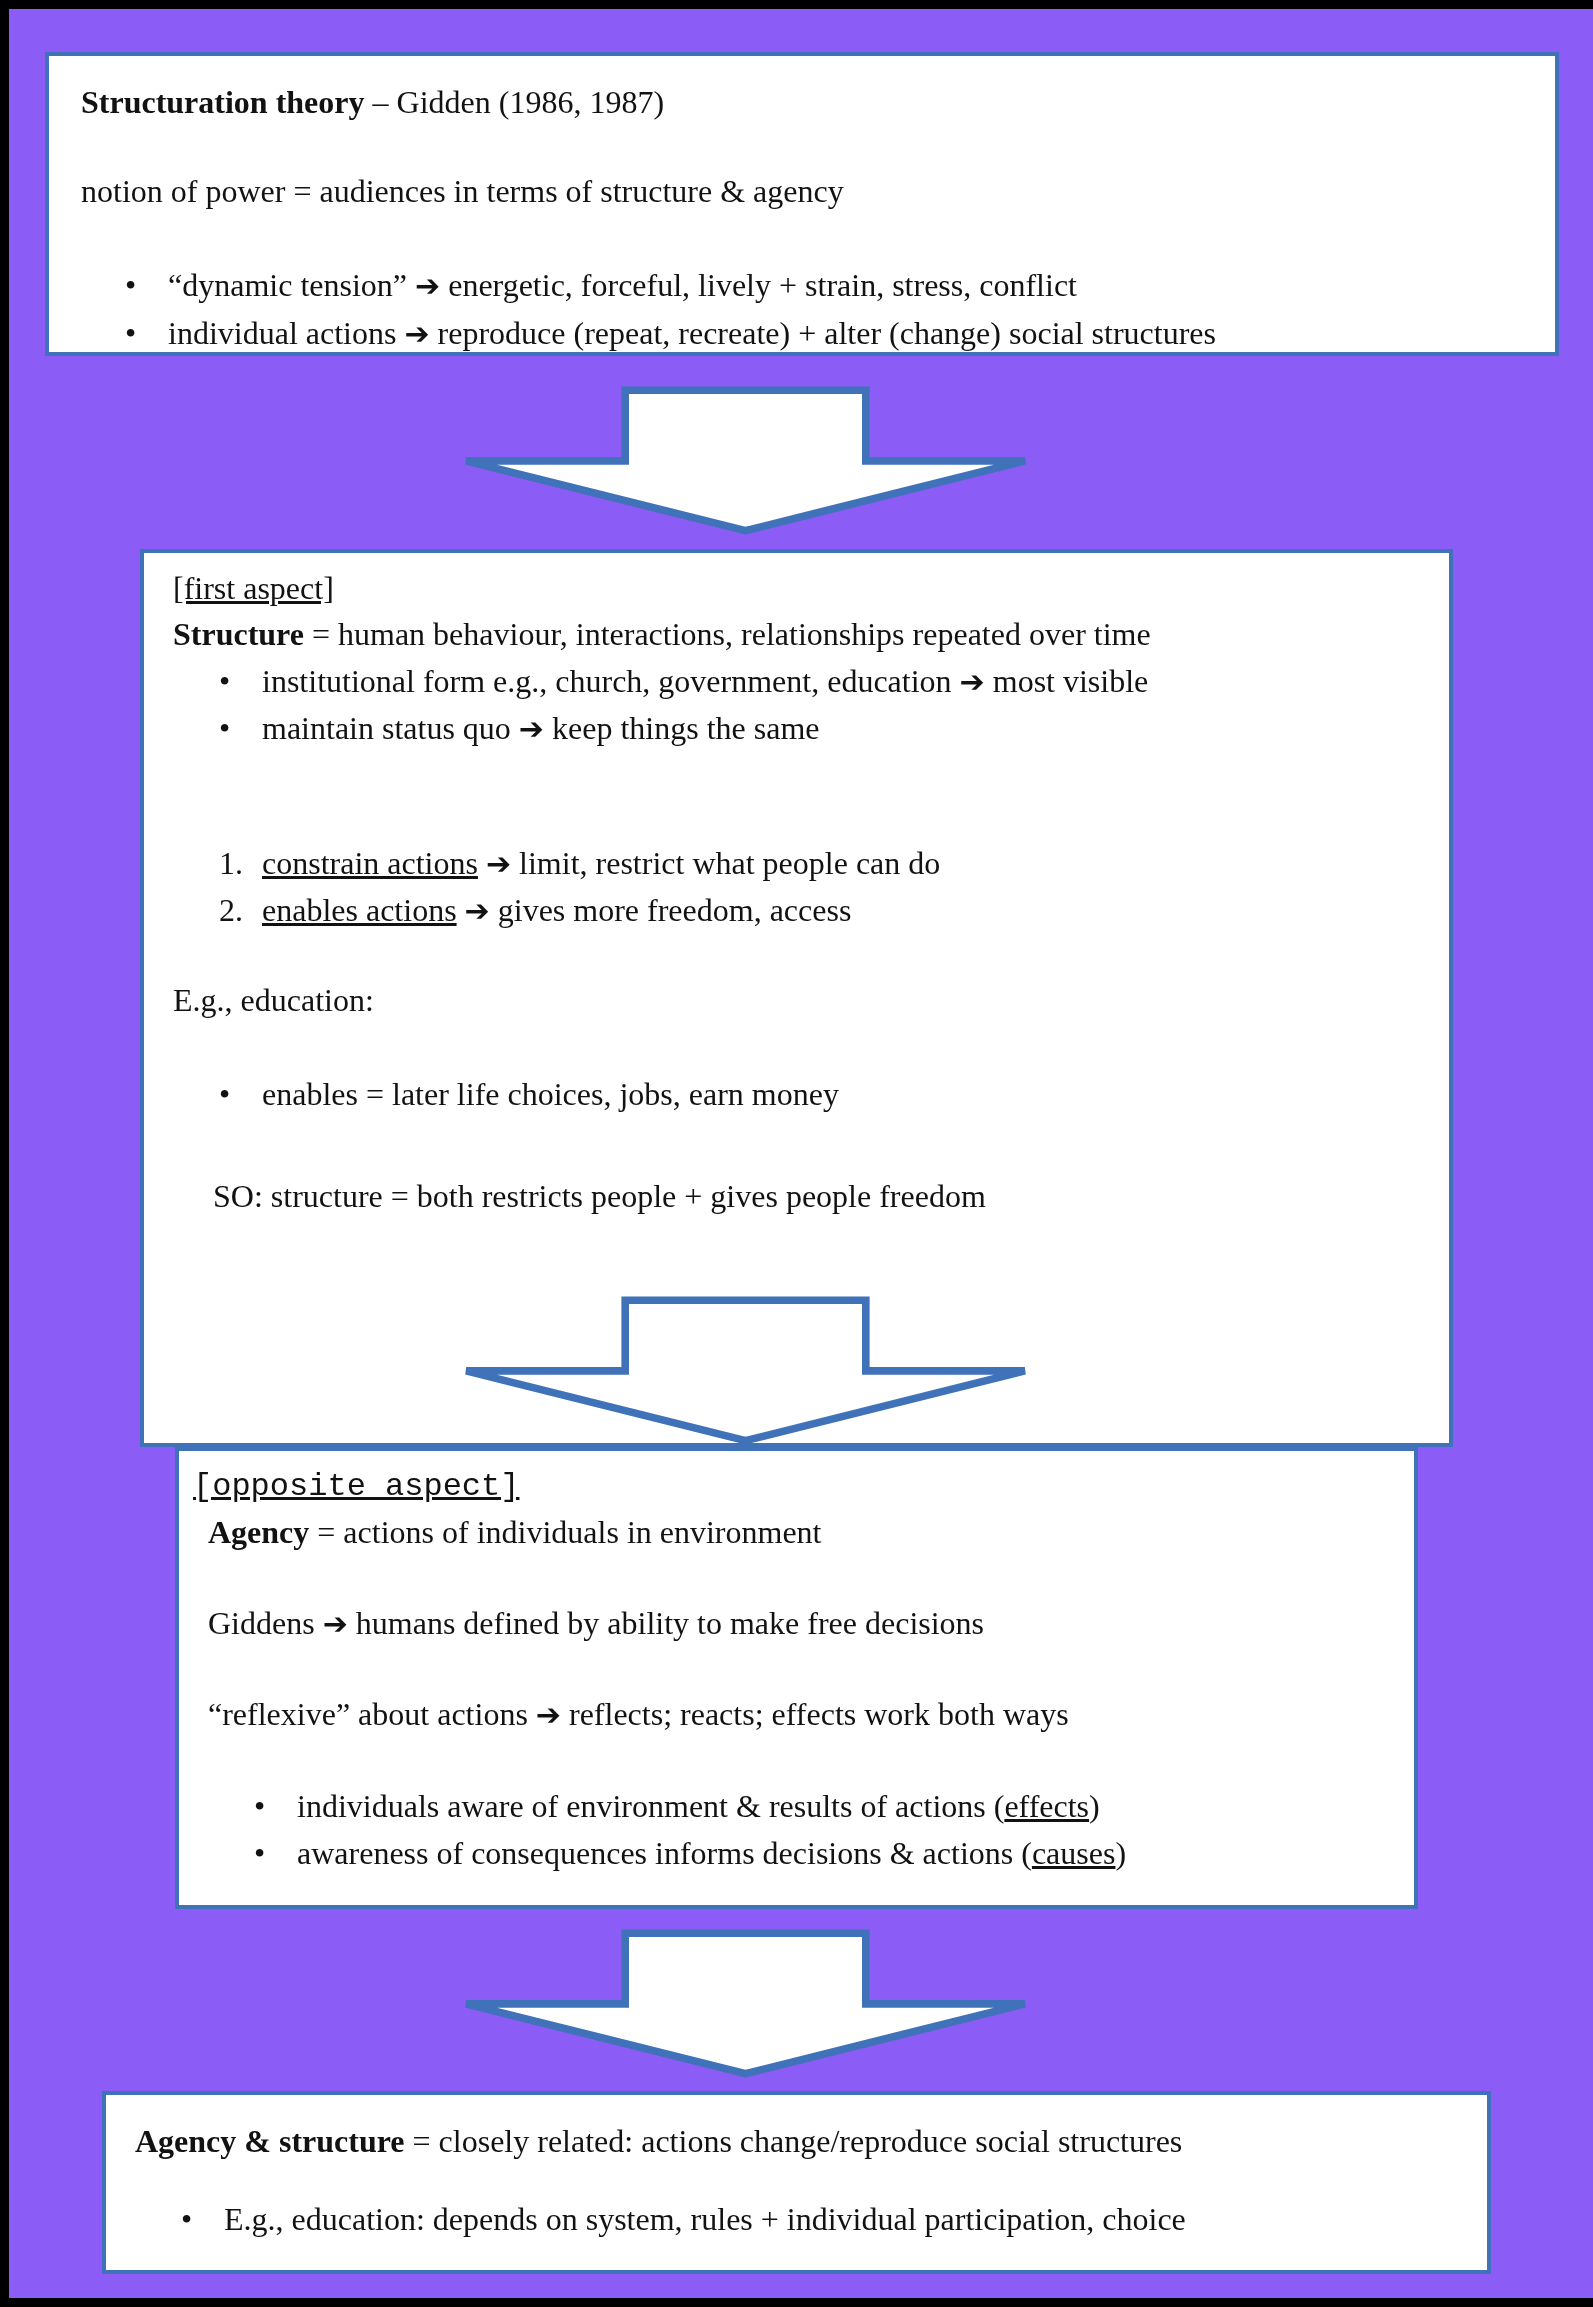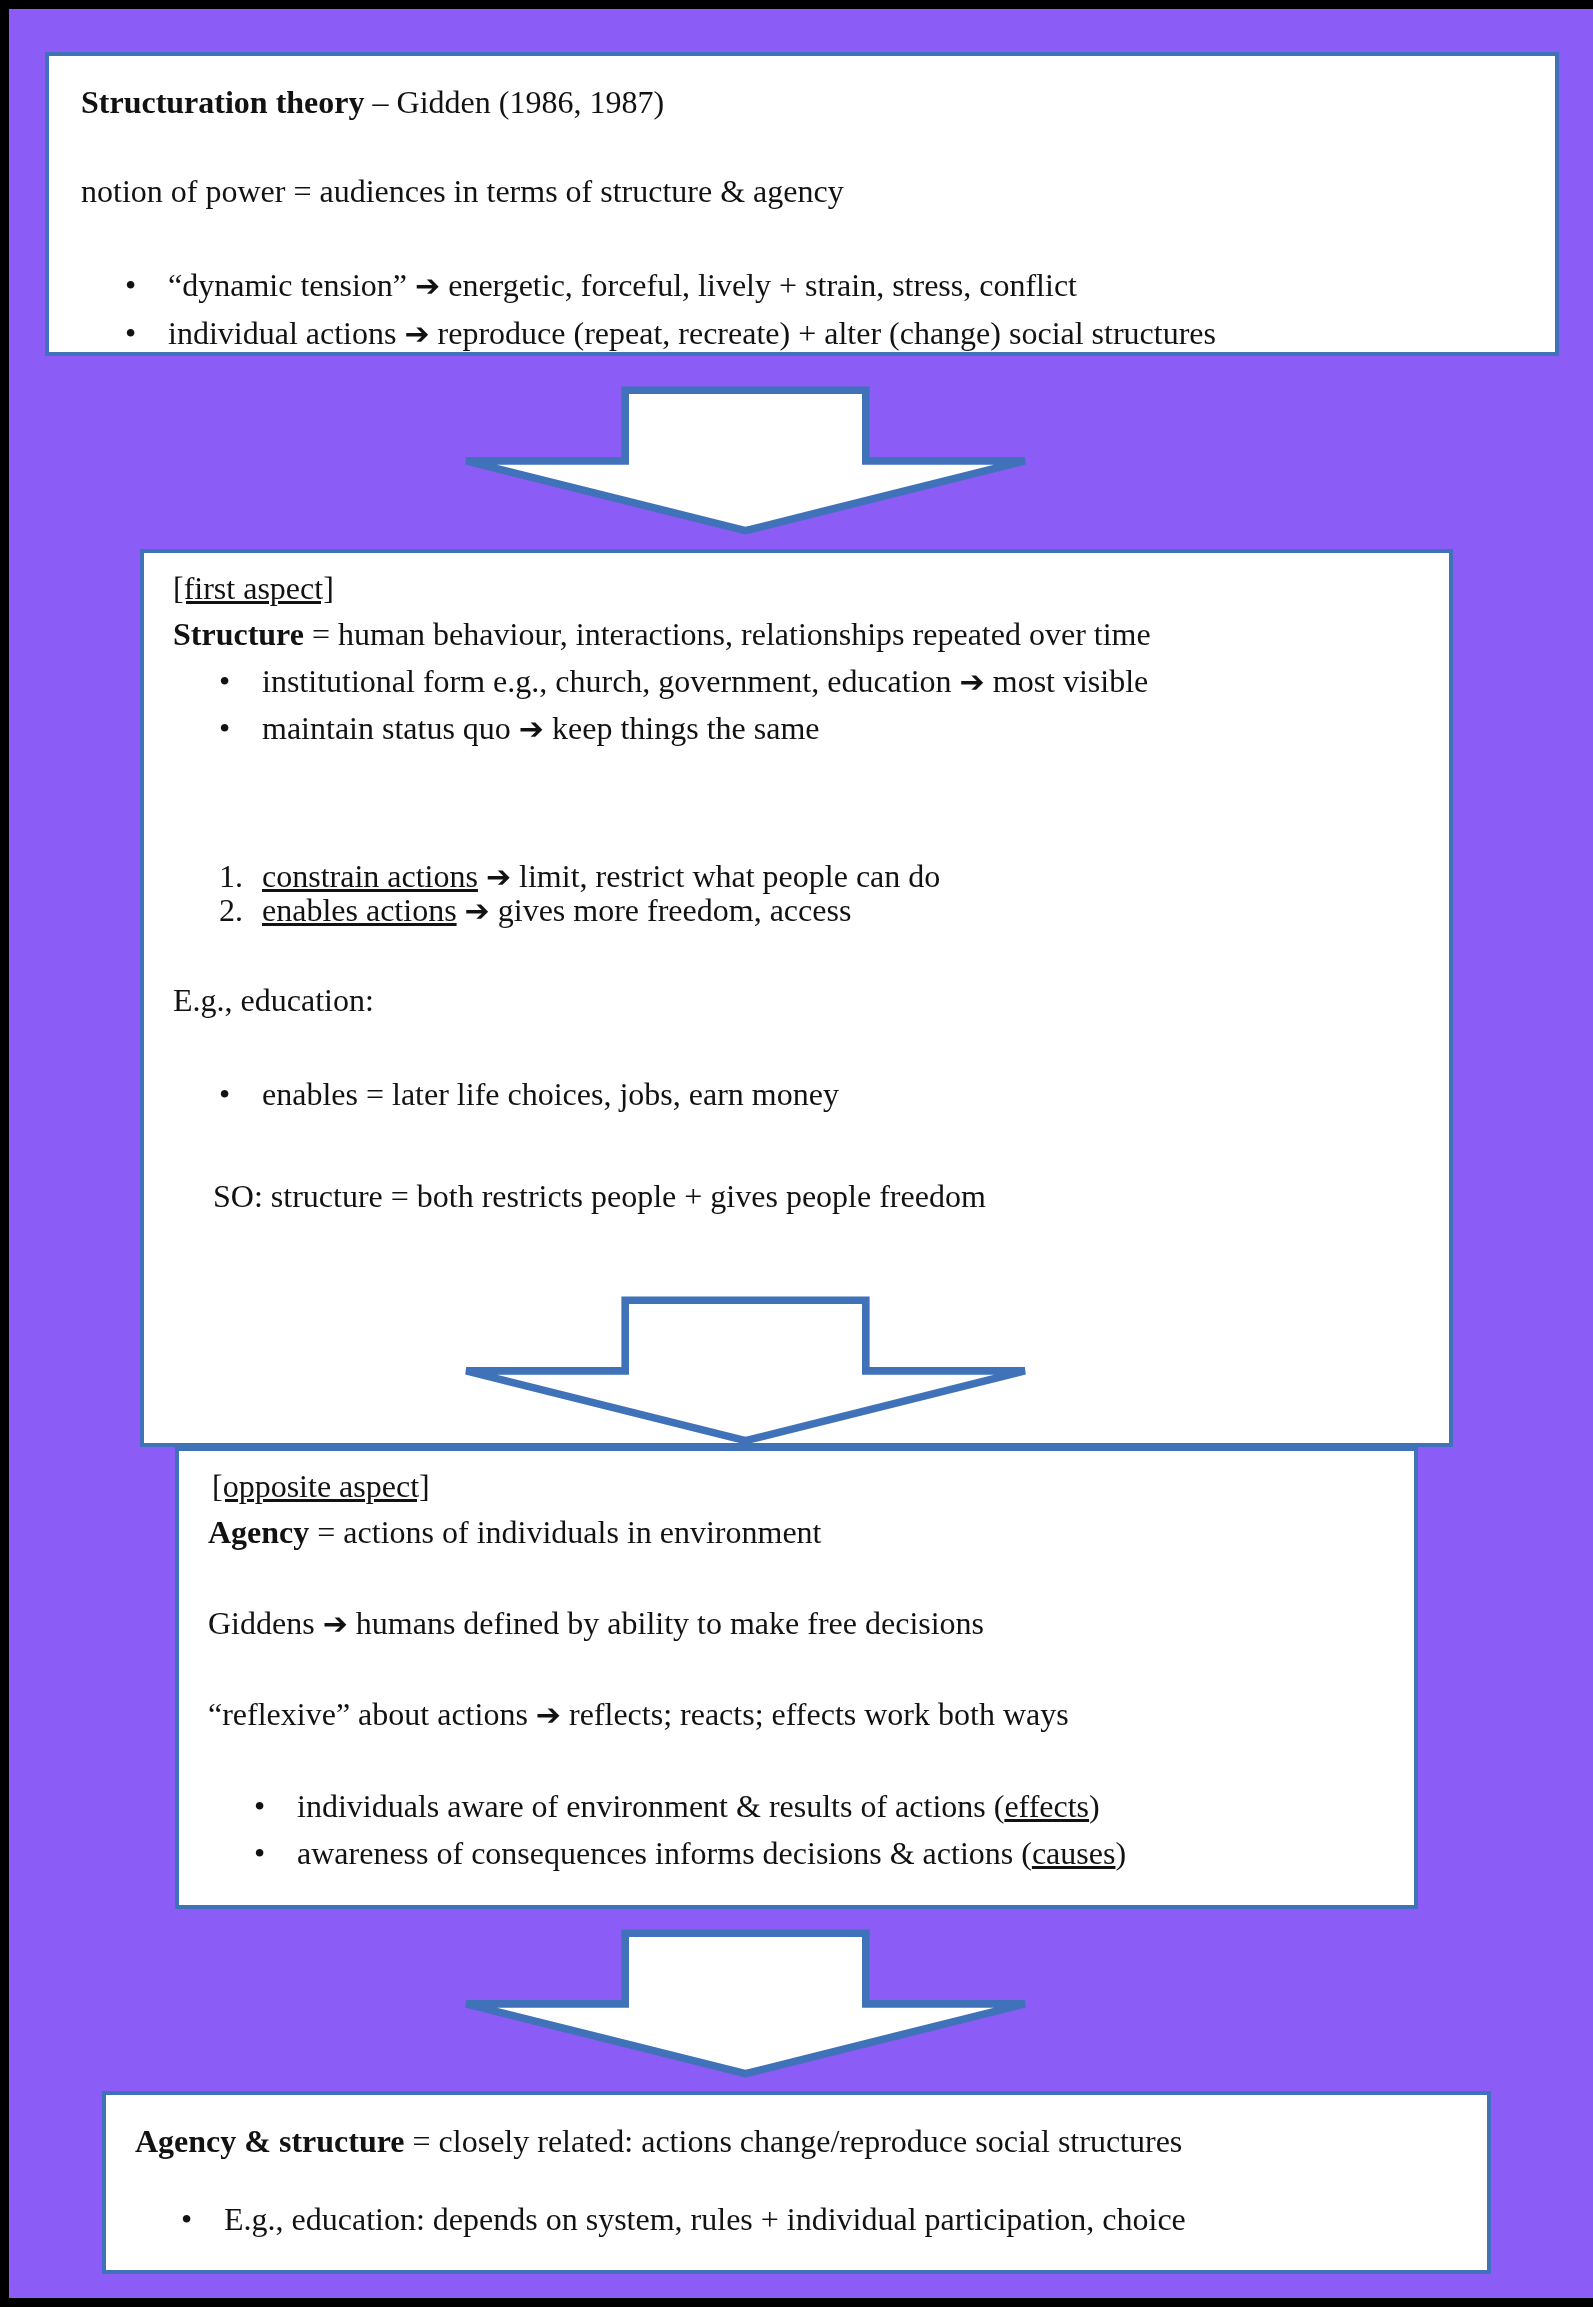--- a/index.html
+++ b/index.html
@@ -115,21 +115,21 @@
       </div>
 
       <div class="bullet txt" style="left:75px; top:108px;">
         <span class="dot">•</span><span>institutional form e.g., church, government, education </span><span class="arrowglyph">➔</span><span> most visible</span>
       </div>
       <div class="bullet txt" style="left:75px; top:155px;">
         <span class="dot">•</span><span>maintain status quo </span><span class="arrowglyph">➔</span><span> keep things the same</span>
       </div>
 
 
-      <div class="num txt" style="left:75px; top:303px;">
+      <div class="num txt" style="left:75px; top:290px;">
         <span class="n">1.</span><span class="u">constrain actions</span><span> </span><span class="arrowglyph">➔</span><span> limit, restrict what people can do</span>
       </div>
       <div class="num txt" style="left:75px; top:337px;">
         <span class="n">2.</span><span class="u">enables actions</span><span> </span><span class="arrowglyph">➔</span><span> gives more freedom, access</span>
       </div>
 
       <div class="line txt" style="left:29px; top:427px;">E.g., education:</div>
 
       <div class="bullet txt" style="left:75px; top:521px;">
         <span class="dot">•</span><span>enables = later life choices, jobs, earn money</span>
@@ -138,21 +138,21 @@
       <div class="line txt" style="left:29px; top:623px;margin-left:40px;">SO: structure = both restricts people + gives people freedom</div>
     </div>
 
     <div class="arrow-shape" style="left:453px; top:1287px; width:567px; height:149px;">
       <svg width="567" height="149" viewBox="0 0 820 215">
         <polygon points="236,6 584,6 584,108 814,108 410,209 6,108 236,108" fill="#ffffff" stroke="#3f72b8" stroke-width="11" stroke-linejoin="miter"></polygon>
       </svg>
     </div>
 
     <div class="box" style="left:166px; top:1438px; width:1243px; height:462px;">
-      <div class="line txt u" style="left:33px; top:15px;">[opposite aspect]</div>
+      <div class="line txt u" style="left:14px; top:15px;font-family:Liberation Mono, monospace;">[opposite aspect]</div>
       <div class="line txt" style="left:29px; top:152px;">
         <span>Giddens </span><span class="arrowglyph">➔</span><span> humans defined by ability to make free decisions</span>
       </div>
 
       <div class="line txt" style="left:29px; top:61px;">
         <span class="b">Agency</span><span> = actions of individuals in environment</span>
       </div>
 
       <div class="line txt" style="left:29px; top:243px;">
         <span>“reflexive” about actions </span><span class="arrowglyph">➔</span><span> reflects; reacts; effects work both ways</span>

